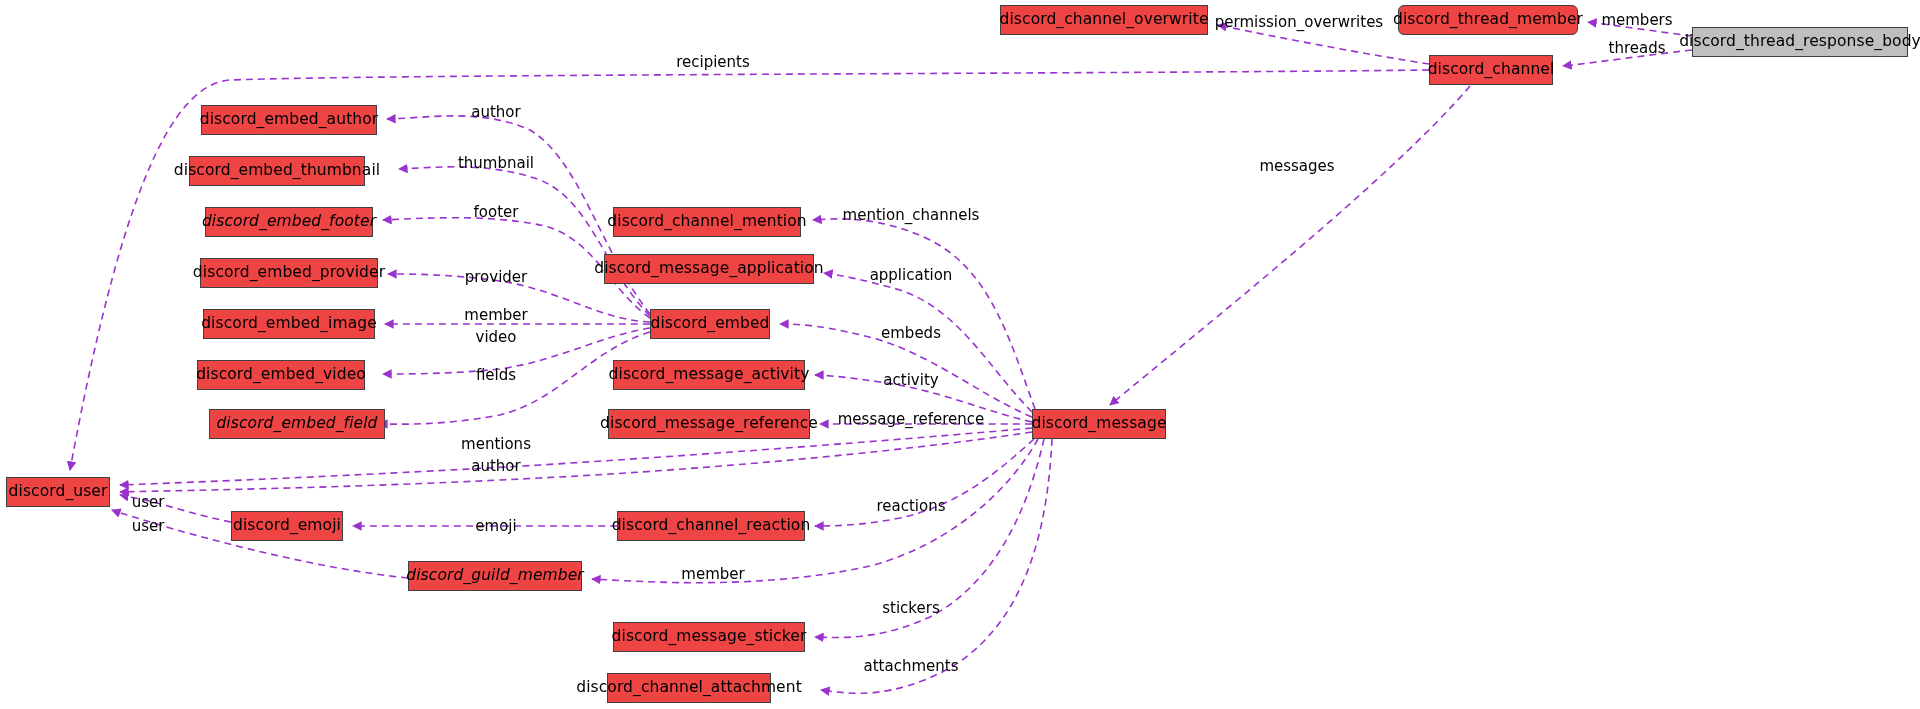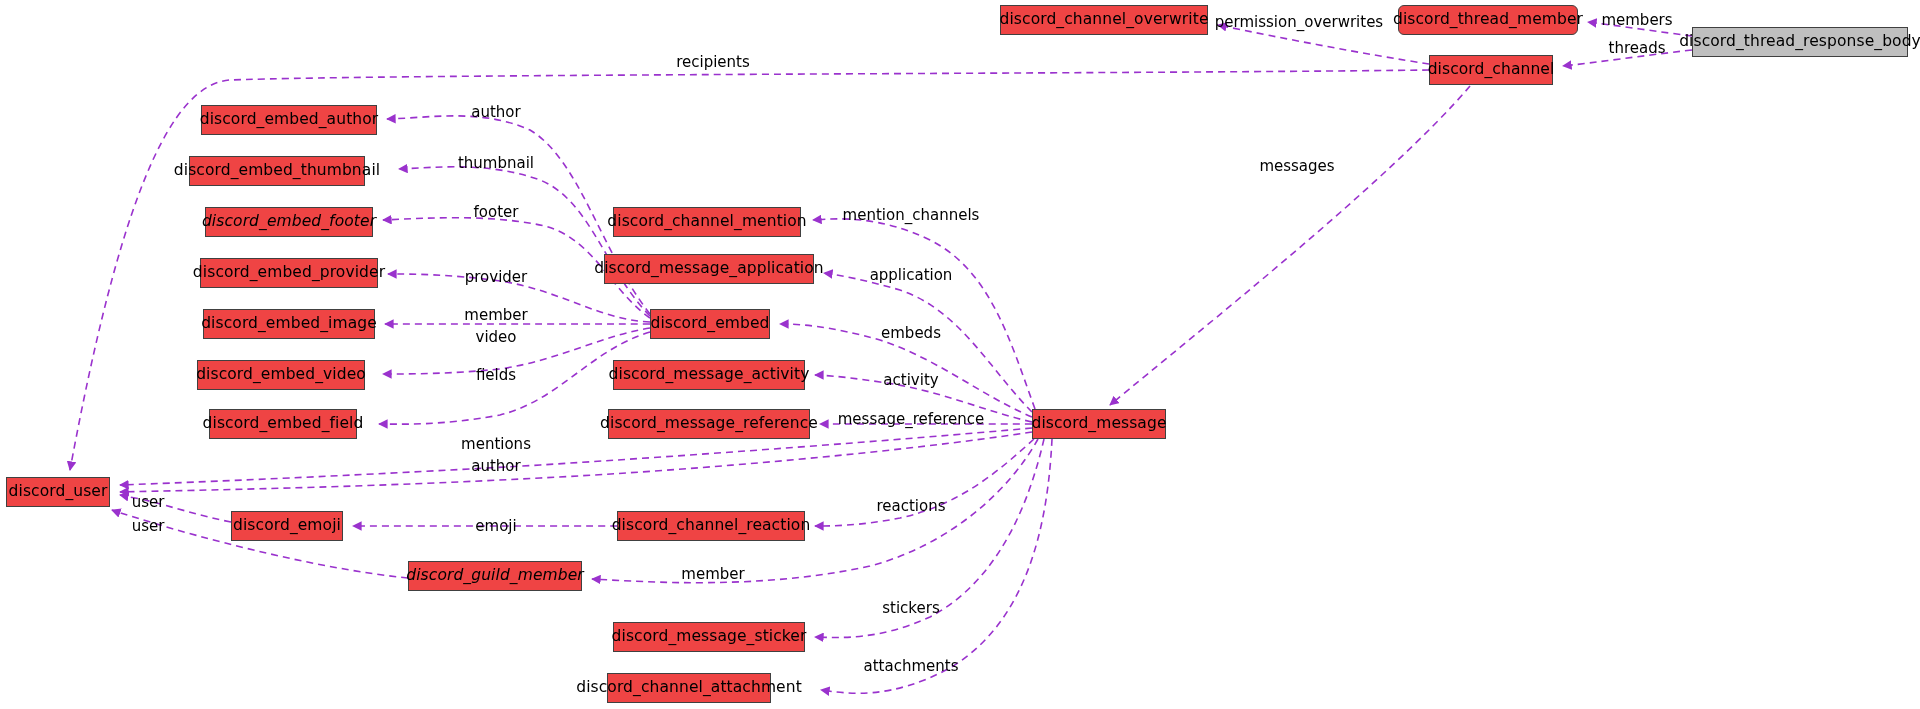--- a/index.html
+++ b/index.html
@@ -102,21 +102,21 @@
       <div class="node" style="left: 613px; top: 207px; width: 188px; height: 30px;">discord_channel_mention</div>
       <div class="node" style="left: 205px; top: 207px; width: 168px; height: 30px; font-style: italic;">discord_embed_footer</div>
       <div class="node" style="left: 604px; top: 254px; width: 210px; height: 30px;">discord_message_application</div>
       <div class="node" style="left: 200px; top: 258px; width: 178px; height: 30px;">discord_embed_provider</div>
       <div class="node" style="left: 650px; top: 309px; width: 120px; height: 30px;">discord_embed</div>
       <div class="node" style="left: 203px; top: 309px; width: 172px; height: 30px;">discord_embed_image</div>
       <div class="node" style="left: 613px; top: 360px; width: 192px; height: 30px;">discord_message_activity</div>
       <div class="node" style="left: 197px; top: 360px; width: 168px; height: 30px;">discord_embed_video</div>
       <div class="node" style="left: 608px; top: 409px; width: 202px; height: 30px;">discord_message_reference</div>
       <div class="node" style="left: 1032px; top: 409px; width: 134px; height: 30px;">discord_message</div>
-      <div class="node" style="left: 209px; top: 409px; width: 148px; height: 30px;">discord_embed_field</div>
+      <div class="node" style="left: 209px; top: 409px; width: 176px; height: 30px; font-style: italic;">discord_embed_field</div>
       <div class="node" style="left: 6px; top: 477px; width: 104px; height: 30px;">discord_user</div>
       <div class="node" style="left: 231px; top: 511px; width: 112px; height: 30px;">discord_emoji</div>
       <div class="node" style="left: 617px; top: 511px; width: 188px; height: 30px;">discord_channel_reaction</div>
       <div class="node" style="left: 408px; top: 561px; width: 174px; height: 30px; font-style: italic;">discord_guild_member</div>
       <div class="node" style="left: 613px; top: 622px; width: 192px; height: 30px;">discord_message_sticker</div>
       <div class="node" style="left: 607px; top: 673px; width: 164px; height: 30px;">discord_channel_attachment</div>
     </div>
   <div id="label-layer">
       <div class="edge-label" style="left: 1299px; top: 14px;">permission_overwrites</div>
       <div class="edge-label" style="left: 1637px; top: 12px;">members</div>

